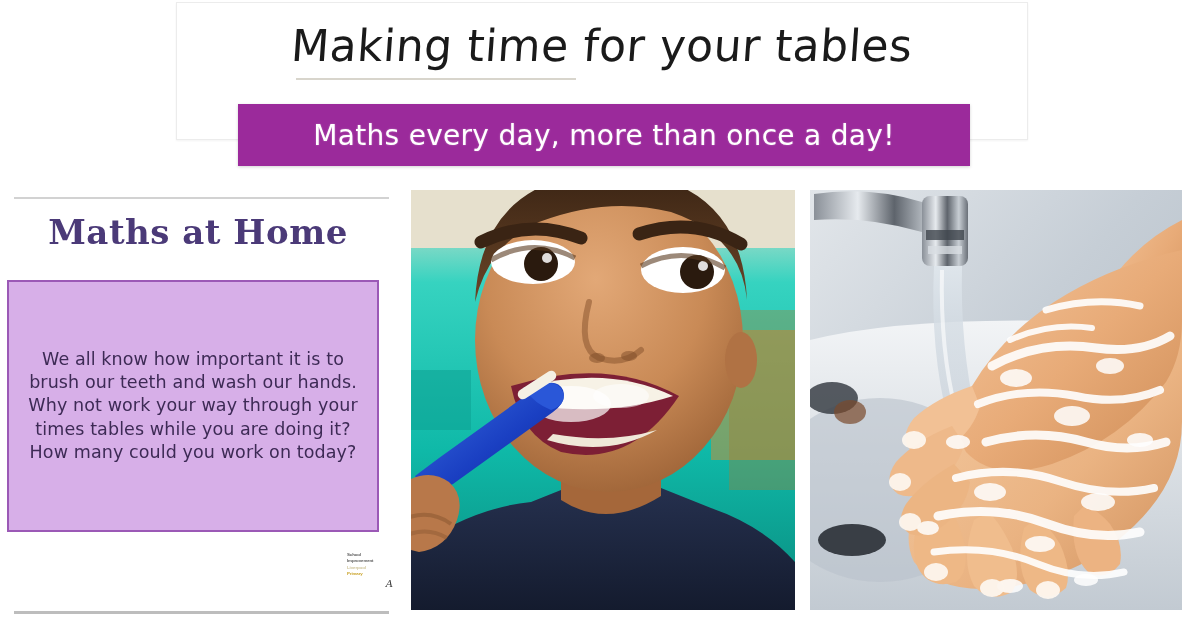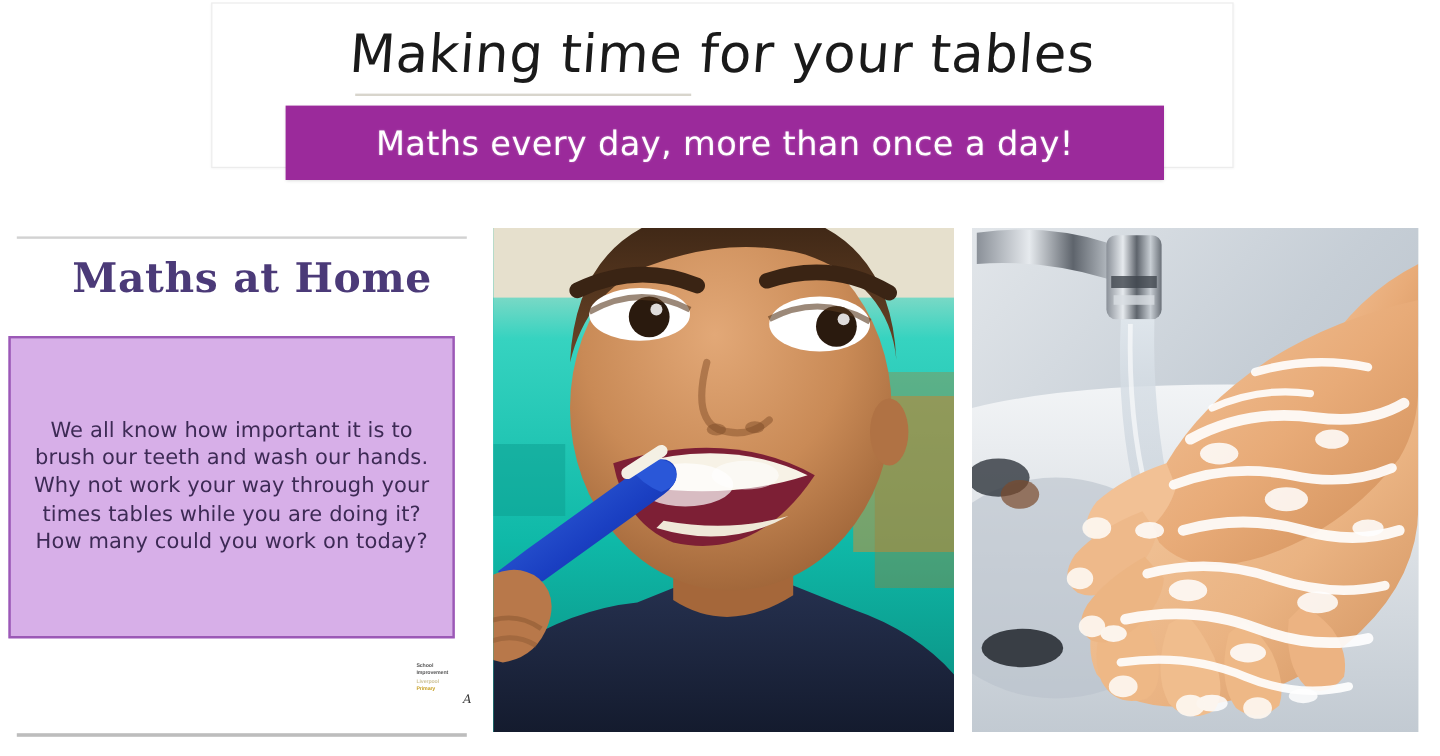--- a/index.html
+++ b/index.html
@@ -50,21 +50,21 @@
     position: absolute;
     left: 296px;
     top: 78px;
     width: 280px;
     height: 2px;
     background: #d8d5cc;
   }
   #subtitle-banner {
     position: absolute;
     left: 238px;
-    top: 88px;
+    top: 104px;
     width: 732px;
     height: 62px;
     background: #9B2A9B;
     display: flex;
     align-items: center;
     justify-content: center;
     box-shadow: 0 1px 3px rgba(0,0,0,0.18);
   }
   #subtitle-text {
     color: #ffffff;
@@ -96,21 +96,21 @@
   #panel-top-rule {
     position: absolute;
     left: 14px;
     top: 7px;
     width: 375px;
     height: 2px;
     background: #d2d2d2;
   }
   #panel-heading {
     position: absolute;
-    left: 12px;
+    left: 0;
     top: 22px;
     width: 396px;
     text-align: center;
     font-family: "DejaVu Serif", serif;
     font-size: 34px;
     font-weight: 700;
     color: #4b3a78;
     letter-spacing: 0.5px;
   }
   #info-box {

